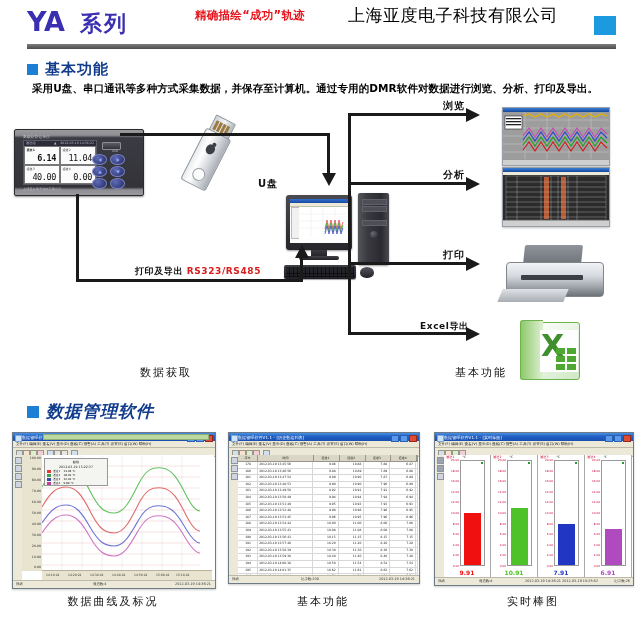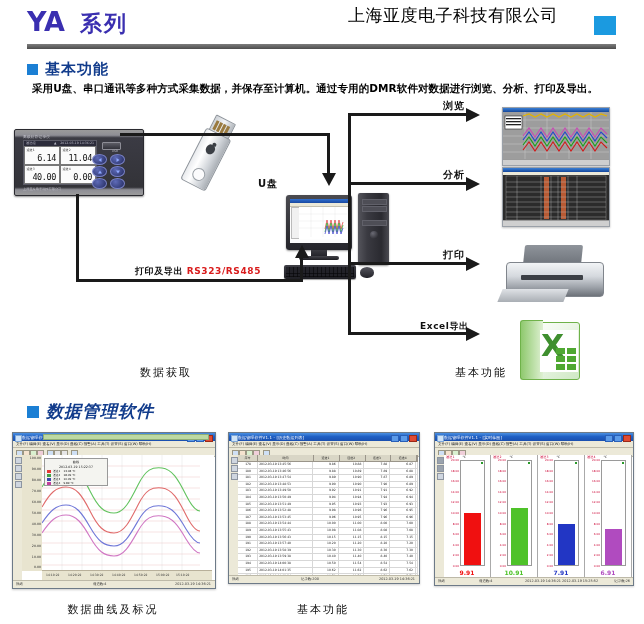--- a/index.html
+++ b/index.html
@@ -323,32 +323,33 @@
   .bp-title{font-size:3.2px;color:#c03;padding-left:2px;line-height:5px;}
   .bp-title em{color:#333;font-style:normal;margin-left:8px;}
   .bp-frame{position:absolute;left:16px;right:5px;top:5px;bottom:12px;border:.6px solid #9a9a9a;background:#fff;}
   .bp-ticks{position:absolute;left:0;top:5px;bottom:12px;width:16px;}
   .bp-ticks b{position:absolute;right:1px;font-size:2.8px;color:#c03;font-weight:normal;}
   .bp-bar{position:absolute;left:12%;right:12%;bottom:0;}
   .bp-val{position:absolute;left:0;right:0;bottom:2px;text-align:center;font-size:6px;font-weight:bold;}
   .bp-dot{position:absolute;right:1px;top:1px;width:2px;height:2px;background:#2a9a2a;}
 
   .shot-cap{
-    position:absolute;top:170px;font-size:11px;color:#111;letter-spacing:2px;text-align:center;
+    position:absolute;top:162px;font-size:11px;color:#111;letter-spacing:2px;text-align:center;
   }
 </style>
 </head>
 <body>
 
 <div class="page">
 
   <div class="header">
     <div class="logo-ya">YA</div>
     <div class="logo-xilie">系列</div>
     <div class="slogan">
+      <div>精确描绘“成功”轨迹</div>
     </div>
     <div class="company">
       <div class="cn">上海亚度电子科技有限公司</div>
     </div>
     <div class="hdr-square"></div>
     <div class="hdr-rule"></div>
   </div>
 
   <div class="sec" style="left:27px;top:60px;">
     <span class="sq"></span>
@@ -359,21 +360,21 @@
   <div class="diagram">
 
     <div class="recorder">
       <div class="rec-title">高级精彩记录仪</div>
       <div class="rec-screen">
         <div class="rec-bar">
           <span style="left:2px;">通道组</span>
           <span style="left:30px;">▲</span>
           <span style="right:2px;">2012-03-19 14:36:21</span>
         </div>
-        <div class="rec-cell" style="left:0;top:5px;">
+        <div class="rec-cell" style="left:0;top:5px;font-weight:bold;">
           <span class="lbl">通道1</span>
           <span class="val">6.14</span>
         </div>
         <div class="rec-cell" style="left:36px;top:5px;">
           <span class="lbl">通道2</span>
           <span class="val">11.04</span>
         </div>
         <div class="rec-cell" style="left:0;top:24px;">
           <span class="lbl">通道3</span>
           <span class="val">40.00</span>
@@ -1011,15 +1012,16 @@
       <div class="w-status">
         <span style="left:3px;">就绪</span>
         <span style="left:44px;">通道数:4</span>
         <span style="left:90px;">2012-03-19 14:36:21  2012-03-19 15:25:52</span>
         <span style="right:3px;">记录数:26</span>
       </div>
     </div>
 
     <div class="shot-cap" style="left:12px;width:202px;">数据曲线及标况</div>
     <div class="shot-cap" style="left:228px;width:190px;">基本功能</div>
+    <div class="shot-cap" style="left:434px;width:198px;">实时棒图</div>
   </div>
 
 </div>
 
 </body></html>

